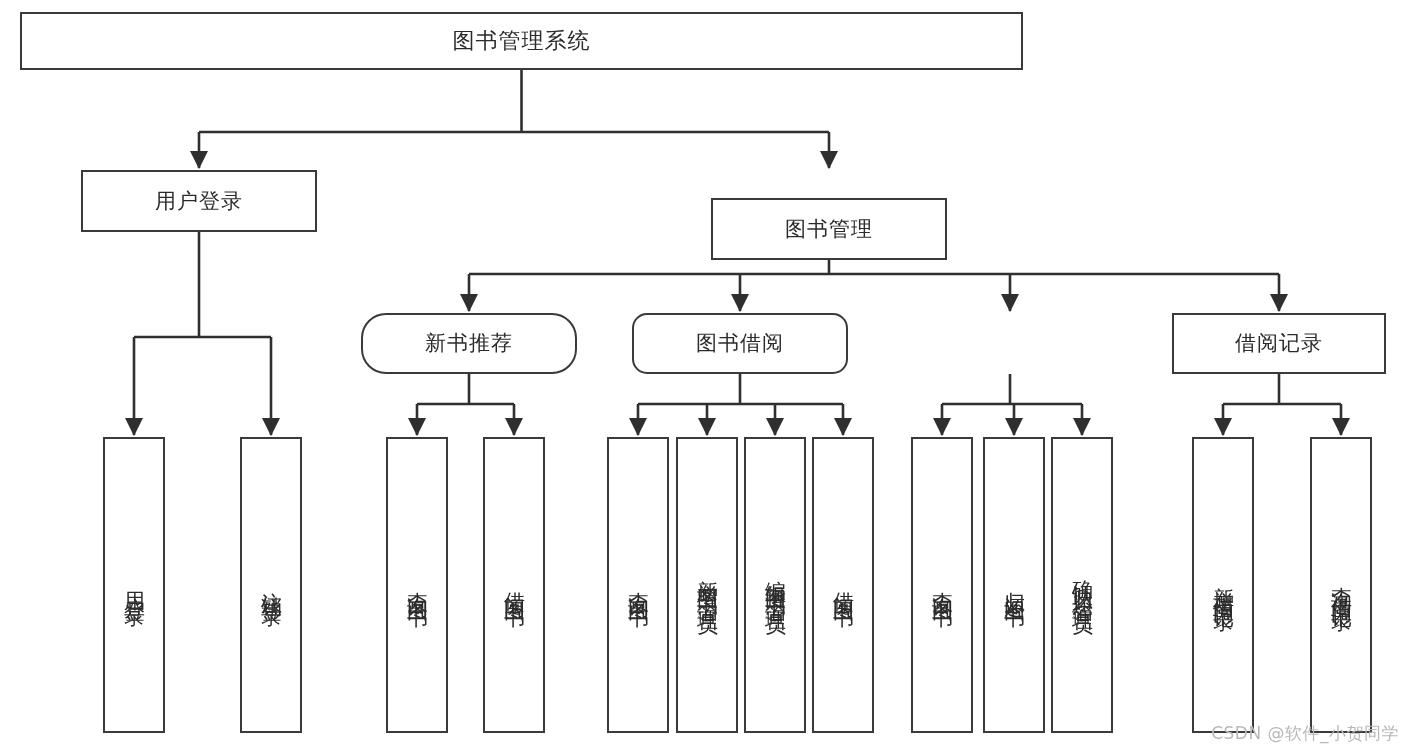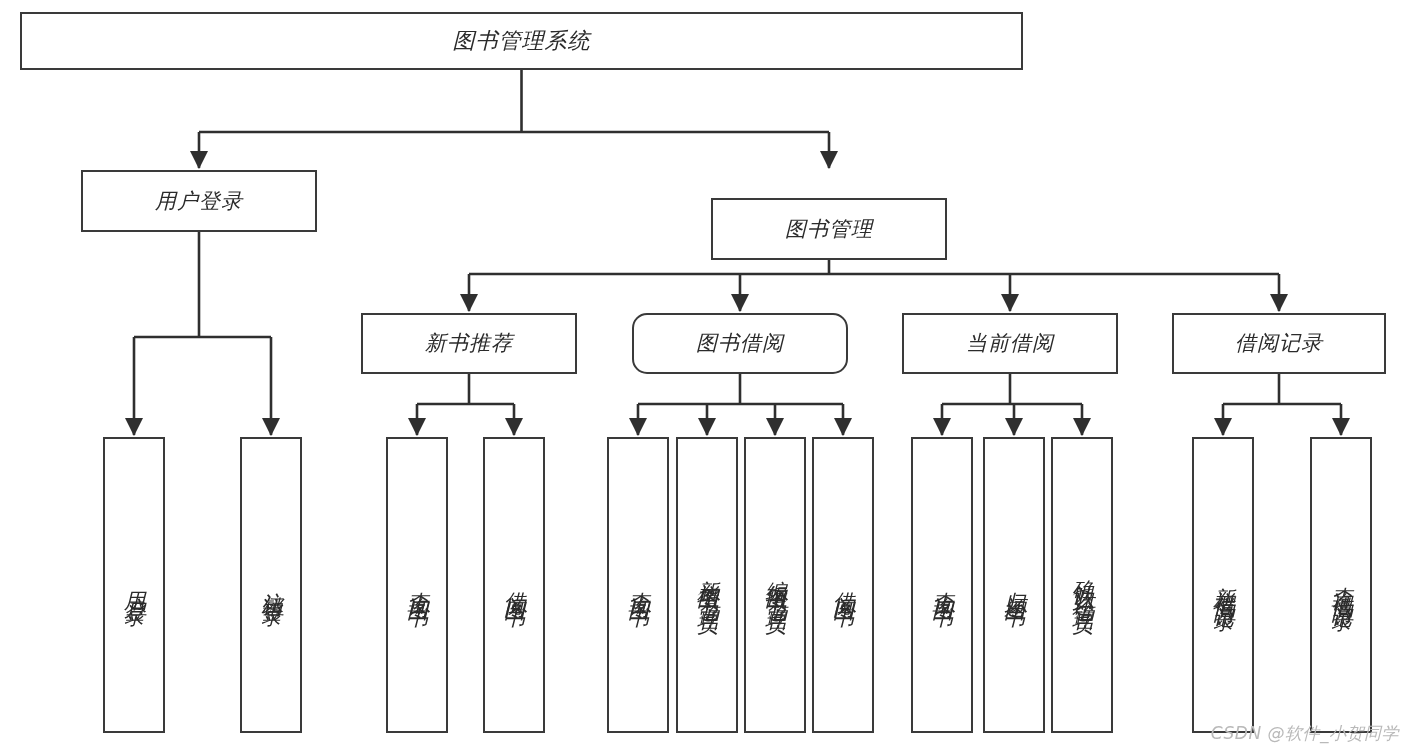--- a/index.html
+++ b/index.html
@@ -18,21 +18,20 @@
     display:flex;
     align-items:center;
     justify-content:center;
     color:#2b2b2b;
   }
   .node .lbl{
     display:block;
     text-align:center;
     line-height:1.18;
     white-space:pre;
-    font-style:italic;
   }
   .h-node .lbl{font-size:21px;letter-spacing:1px;}
   .root .lbl{font-size:22px;letter-spacing:1px;}
   
   .leaf{
     align-items:center;
     justify-content:center;
   }
   .leaf .lbl{
     writing-mode:vertical-rl;
@@ -45,21 +44,20 @@
   }
   .watermark{
     position:absolute;
     right:6px;
     bottom:2px;
     font-size:17px;
     color:#b9b9b9;
     letter-spacing:.5px;
     white-space:nowrap;
     pointer-events:none;
-    font-style:italic;
   }
 </style>
 </head>
 <body>
 
 <div id="canvas">
 
   <svg id="wires" viewBox="0 0 1405 747" xmlns="http://www.w3.org/2000/svg">
     <defs>
       <marker id="arrow" viewBox="0 0 10 10" refX="9.4" refY="5" markerWidth="7" markerHeight="7" orient="auto-start-reverse">
@@ -114,28 +112,25 @@
     <span class="lbl">图书管理系统</span>
   </div>
 
   <div class="node h-node" style="left:81px;top:170px;width:236px;height:62px;">
     <span class="lbl">用户登录</span>
   </div>
   <div class="node h-node" style="left:711px;top:170px;width:236px;height:62px;margin-top:28px;">
     <span class="lbl">图书管理</span>
   </div>
 
-  <div class="node h-node" style="left:361px;top:313px;width:216px;height:61px;">
+  <div class="node h-node" style="left:361px;top:313px;width:216px;height:61px;border-radius:25px;">
     <span class="lbl">新书推荐</span>
   </div>
   <div class="node h-node" style="left:632px;top:313px;width:216px;height:61px;border-radius:15px;">
     <span class="lbl">图书借阅</span>
-  </div>
-  <div class="node h-node" style="left:902px;top:313px;width:216px;height:61px;">
-    <span class="lbl">当前借阅</span>
   </div>
   <div class="node h-node" style="left:1172px;top:313px;width:214px;height:61px;align-items:center;">
     <span class="lbl">借阅记录</span>
   </div>
 
   <div class="node leaf" style="left:103px;top:437px;width:62px;height:296px;">
     <span class="lbl">用户登录</span>
   </div>
   <div class="node leaf" style="left:240px;top:437px;width:62px;height:296px;">
     <span class="lbl">注销登录</span>

